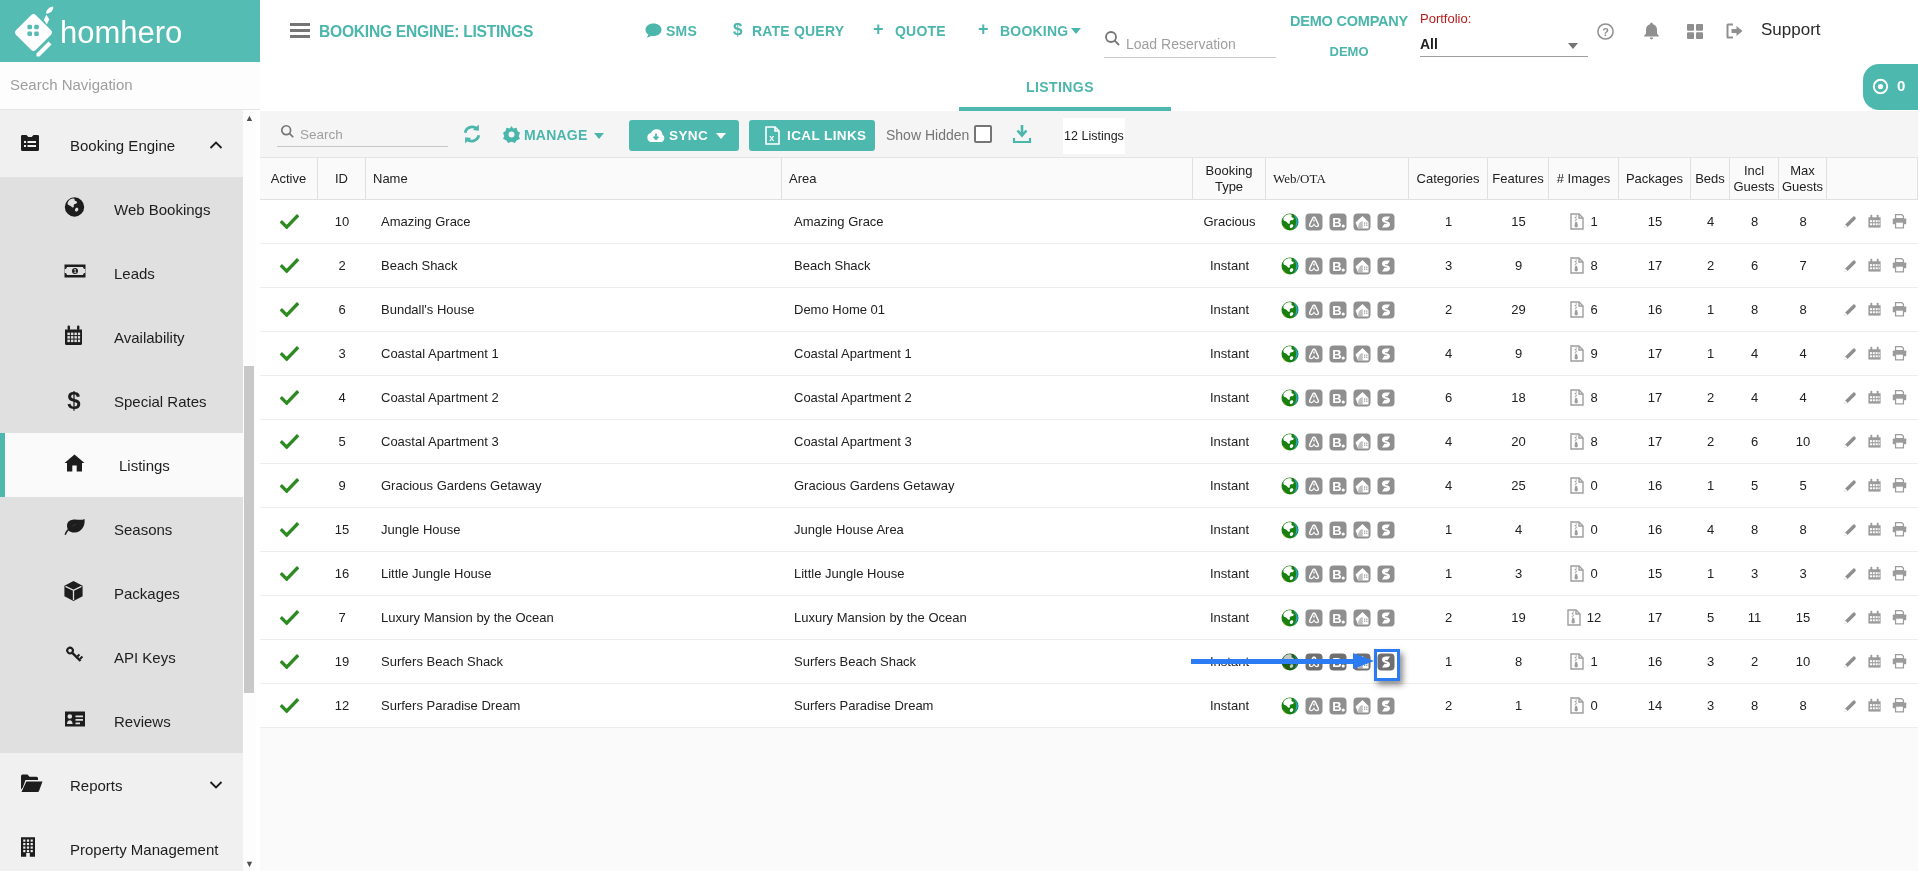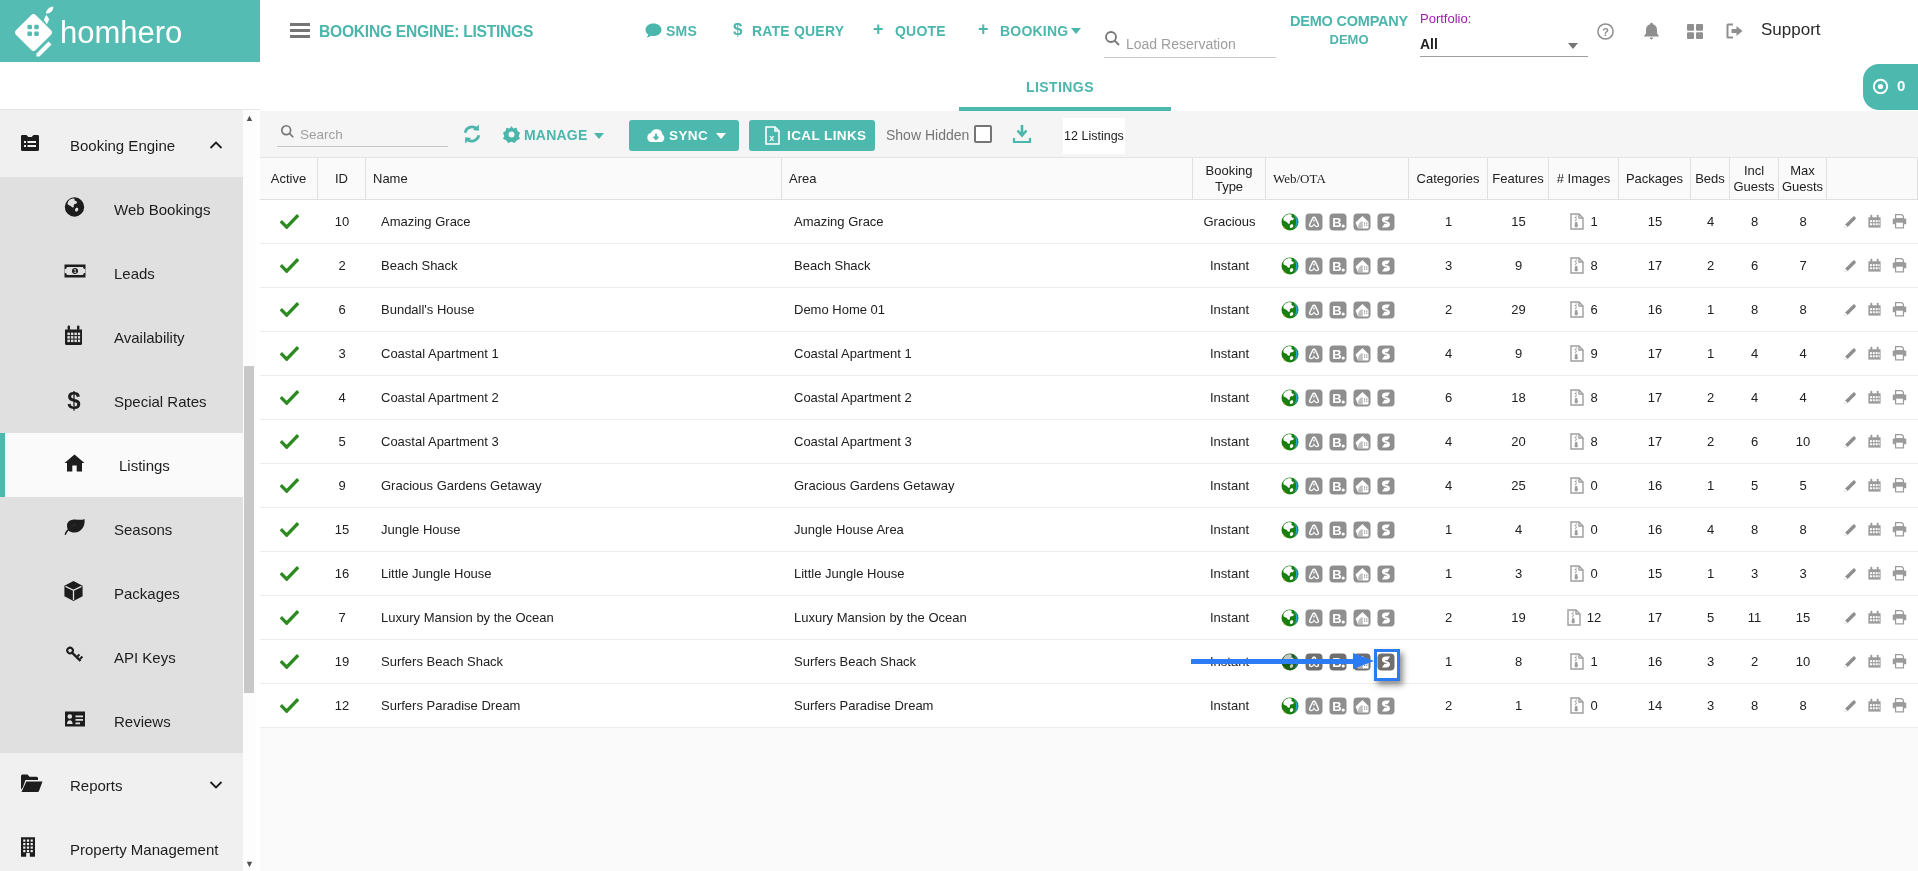--- a/index.html
+++ b/index.html
@@ -38,23 +38,23 @@
 #burger { position:absolute; left:30px; top:23px; width:20px; height:15px; }
 #burger div { height:2.5px; background:#757575; margin-bottom:3.5px; }
 #ptitle { position:absolute; left:59px; top:22px; font-size:17px; font-weight:bold; color:#4bb6ac; letter-spacing:-0.3px; transform:scaleX(0.92); transform-origin:left center; }
 .hbtn { position:absolute; top:23px; font-size:14px; font-weight:bold; color:#4bb6ac; letter-spacing:0.2px; }
 .hico { position:absolute; }
 #loadres { position:absolute; left:844px; top:0; width:172px; height:62px; }
 #loadres .ph { position:absolute; left:22px; top:36px; font-size:14px; color:#9e9e9e; }
 #loadres .ul { position:absolute; left:0px; top:57px; width:172px; height:1px; background:#c9c9c9; }
 #democo { position:absolute; left:999px; top:13px; width:180px; text-align:center; color:#4bb6ac; font-weight:bold; }
 #democo .l1 { font-size:14.5px; letter-spacing:-0.2px; }
-#democo .l2 { font-size:13px; margin-top:3px; }
+#democo .l2 { font-size:13px; margin-top:15px; }
 #portfolio { position:absolute; left:1160px; top:0; width:170px; height:62px; }
-#portfolio .lab { position:absolute; left:0; top:11px; font-size:13px; color:#a21caf; }
+#portfolio .lab { position:absolute; left:0; top:11px; font-size:13px; color:#b91c1c; }
 #portfolio .val { position:absolute; left:0; top:36px; font-size:14px; color:#212121; font-weight:bold; }
 #portfolio .ul { position:absolute; left:0; top:56px; width:168px; height:1px; background:#9e9e9e; }
 #portfolio .dd { position:absolute; left:148px; top:43px; width:0; height:0; border:5px solid transparent; border-top:6px solid #757575; }
 #support { position:absolute; left:1501px; top:20px; font-size:17px; color:#2b2b2b; }
 
 #tabrow { position:absolute; left:260px; top:62px; width:1658px; height:49px; background:#fff; }
 #tabtext { position:absolute; left:700px; top:17px; width:200px; text-align:center; font-size:14px; font-weight:bold; color:#4bb6ac; letter-spacing:0.4px; }
 #tabline { position:absolute; left:699px; top:45px; width:212px; height:4px; background:#4db8ae; }
 #zerobtn { position:absolute; left:1603px; top:2px; width:55px; height:46px; background:#4db8ae; border-radius:16px 0 0 16px; color:#fff; }
 #zerobtn span { position:absolute; left:34px; top:13px; font-size:15px; font-weight:bold; }
@@ -163,20 +163,23 @@
       </g>
       <g fill="#55bcb3">
         <rect x="19.4" y="18.7" width="4.6" height="4.6" rx="1.4"></rect>
         <rect x="26.2" y="18.7" width="4.6" height="4.6" rx="1.4"></rect>
         <rect x="19.4" y="25.5" width="4.6" height="4.6" rx="1.4"></rect>
         <rect x="26.2" y="25.5" width="4.6" height="4.6" rx="1.4"></rect>
       </g>
     </svg>
     <div class="word">homhero</div>
   </div>
+  <div id="searchnav">
+      <span>Search Navigation</span>
+    </div>
   <div id="navline"></div>
   <div id="menu">
 <div class="mitem top" style="top:3px">
         <span class="micon"><svg width="20" height="20" viewBox="0 0 20 20">
             <path d="M2 2 L6.5 2 L8.3 4 L11.7 4 L13.5 2 L18 2 A1.5 1.5 0 0 1 19 3.5 L19 16.5 A1.5 1.5 0 0 1 17.5 18 L2.5 18 A1.5 1.5 0 0 1 1 16.5 L1 3.5 A1.5 1.5 0 0 1 2 2 Z M4 8 L6 8 L6 10 L4 10 Z M7.5 8 L16 8 L16 10 L7.5 10 Z M4 12 L6 12 L6 14 L4 14 Z M7.5 12 L16 12 L16 14 L7.5 14 Z" fill="#1d1d1d" fill-rule="evenodd"></path>
           </svg></span>
         <span class="txt">Booking Engine</span>
         <svg class="caret" width="14" height="9" viewBox="0 0 14 9">
           <path d="M1.5 7.5 L7 2 L12.5 7.5" fill="none" stroke="#1d1d1d" stroke-width="1.8"></path>
         </svg>

